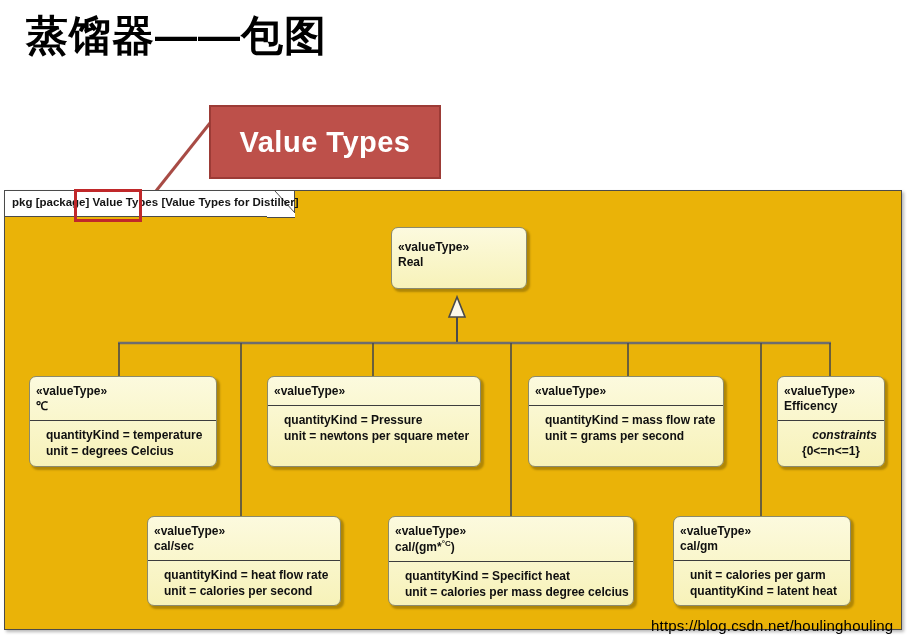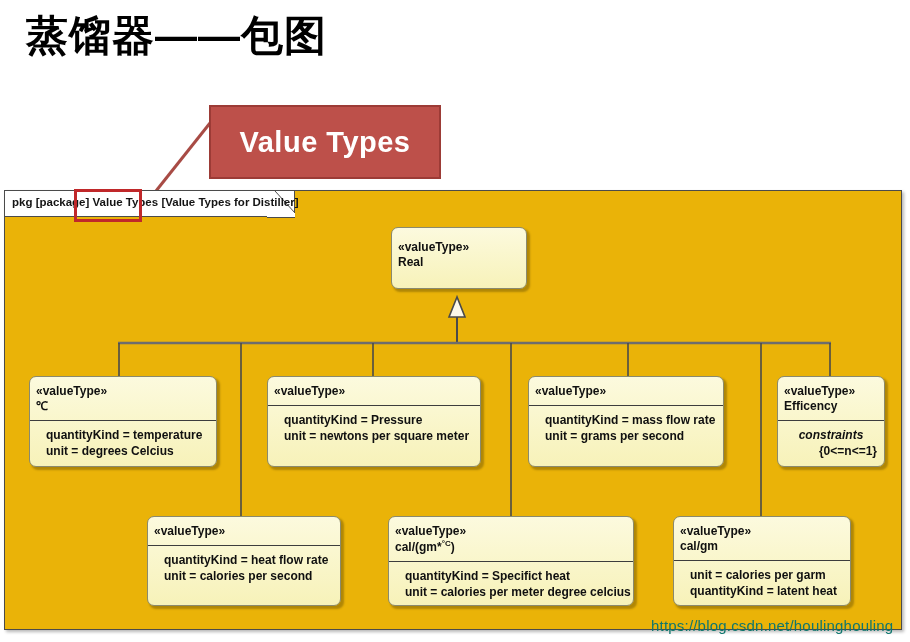--- a/index.html
+++ b/index.html
@@ -132,29 +132,30 @@
     font-weight: bold;
     color: #101010;
     line-height: 1.3;
   }
   .vt-body .attr { display: block; white-space: nowrap; margin-left: 9px; }
   .vt-body.centered { text-align: center; }
   .vt-body .constraint-label {
     display: block;
     font-style: italic;
     font-weight: bold;
-  }
-  .vt-body .constraint-val { display: block; text-align: right; }
+    text-align: right;
+  }
+  .vt-body .constraint-val { display: block; }
 
   
   .watermark {
     position: absolute;
     left: 651px; top: 617px;
     font-size: 15px;
-    color: #0f766e;
+    color: #000000;
     white-space: nowrap;
     letter-spacing: 0.2px;
   }
 </style>
 </head>
 <body>
 
 <div id="root">
 
   <div class="page-title">蒸馏器——包图</div>
@@ -246,37 +247,38 @@
       <div class="vt-sep"></div>
       <div class="vt-body centered">
         <span class="constraint-label">constraints</span>
         <span class="constraint-val">{0&lt;=n&lt;=1}</span>
       </div>
     </div>
 
     <div class="vt-box" style="left:142px; top:325px; width:194px; height:90px;">
       <div class="vt-head">
         <span class="vt-stereo">«valueType»</span>
+        <span class="vt-name">cal/sec</span>
       </div>
       <div class="vt-sep"></div>
       <div class="vt-body">
         <span class="attr">quantityKind = heat flow rate</span>
         <span class="attr">unit = calories per second</span>
       </div>
     </div>
 
     <div class="vt-box" style="left:383px; top:325px; width:246px; height:90px;">
       <div class="vt-head">
         <span class="vt-stereo">«valueType»</span>
         <span class="vt-name"><span>cal/(gm*</span><sup>°C</sup><span>)</span></span>
       </div>
       <div class="vt-sep"></div>
       <div class="vt-body">
         <span class="attr">quantityKind = Specifict heat</span>
-        <span class="attr">unit = calories per meter degree celcius</span>
+        <span class="attr">unit = calories per mass degree celcius</span>
       </div>
     </div>
 
     <div class="vt-box" style="left:668px; top:325px; width:178px; height:90px;">
       <div class="vt-head">
         <span class="vt-stereo">«valueType»</span>
         <span class="vt-name">cal/gm</span>
       </div>
       <div class="vt-sep"></div>
       <div class="vt-body">

